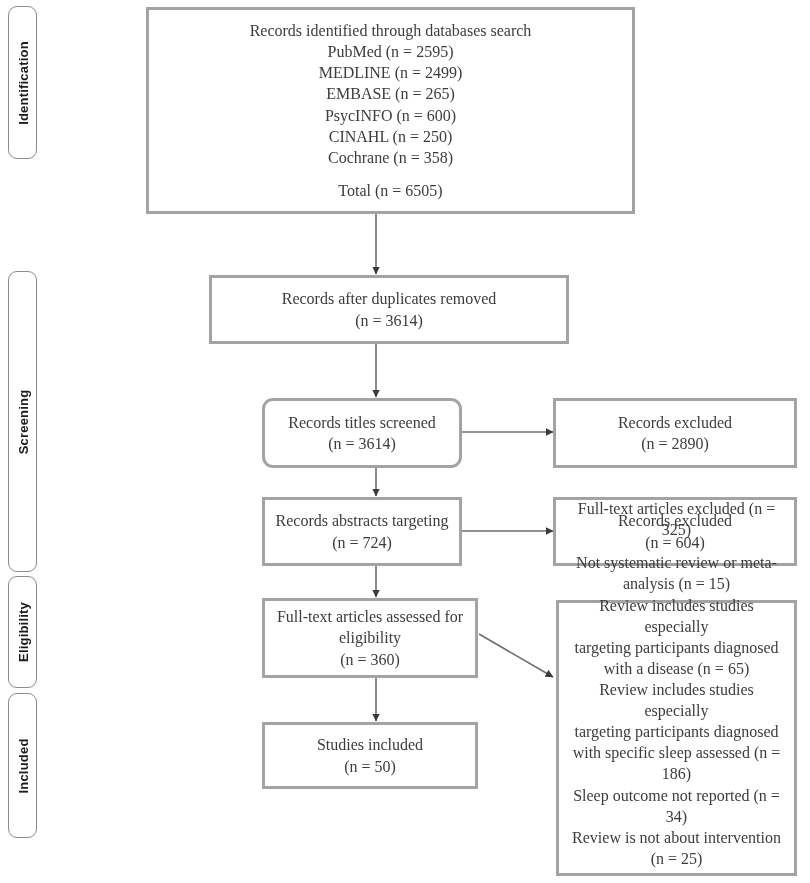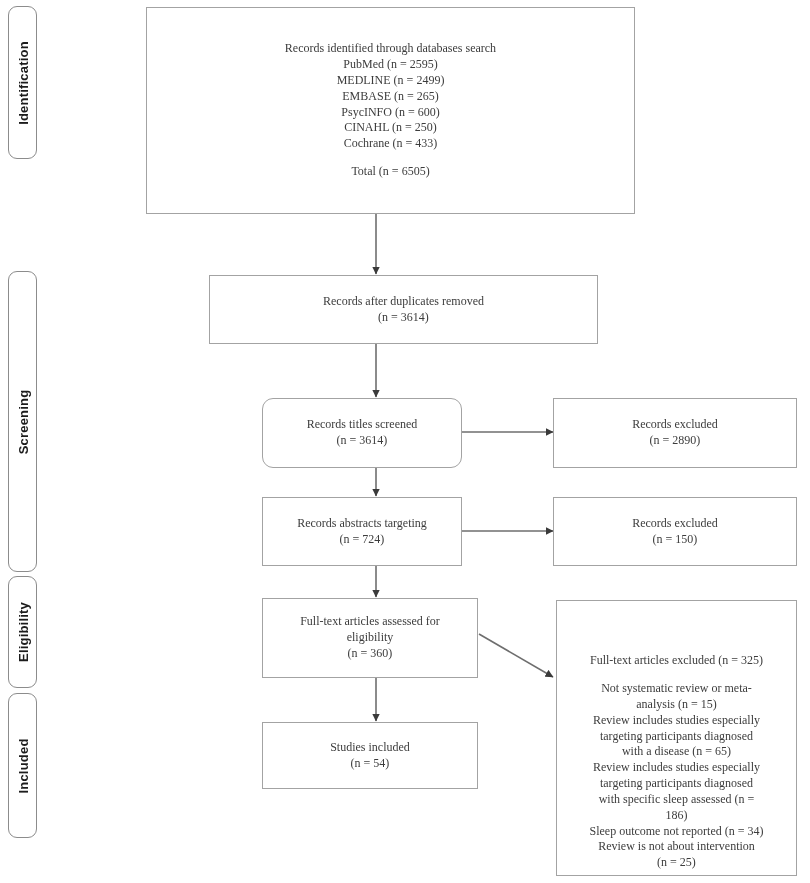--- a/index.html
+++ b/index.html
@@ -26,29 +26,29 @@
     font-family:"Liberation Sans","DejaVu Sans",sans-serif;
     font-weight:bold;
     font-size:13px;
     letter-spacing:.2px;
     color:#1c1c1c;
   }
 
   
   .box{
     position:absolute;
-    border:1px solid #a3a3a3;
+    border:3px solid #a3a3a3;
     background:#ffffff;
     box-sizing:border-box;
     display:flex;
     align-items:center;
     justify-content:center;
     text-align:center;
     padding:4px 8px;
-    font-size:12px;
+    font-size:16px;
     line-height:1.32;
     color:#3c3c3c;
   }
   .box .lines{width:100%;}
   .box .lines div{white-space:normal;}
   .box .gap{height:12px;}
 
   
   #connectors{position:absolute;left:0;top:0;width:810px;height:883px;pointer-events:none;}
 </style>
@@ -98,27 +98,27 @@
   </svg>
 
   <div class="box" style="left:146px;top:7px;width:489px;height:207px;">
     <div class="lines">
         <div>Records identified through databases search</div>
         <div>PubMed (n = 2595)</div>
         <div>MEDLINE (n = 2499)</div>
         <div>EMBASE (n = 265)</div>
         <div>PsycINFO (n = 600)</div>
         <div>CINAHL (n = 250)</div>
-        <div>Cochrane (n = 433)</div>
+        <div>Cochrane (n = 358)</div>
         <div class="gap"></div>
         <div>Total (n = 6505)</div>
       </div>
   </div>
 
-  <div class="box" style="left:209px;top:275px;width:389px;height:69px;">
+  <div class="box" style="left:209px;top:275px;width:360px;height:69px;">
     <div class="lines">
         <div>Records after duplicates removed</div>
         <div>(n = 3614)</div>
       </div>
   </div>
 
   <div class="box" style="left:262px;top:398px;width:200px;height:70px;border-radius:11px;">
     <div class="lines">
         <div>Records titles screened</div>
         <div>(n = 3614)</div>
@@ -135,21 +135,21 @@
   <div class="box" style="left:262px;top:497px;width:200px;height:69px;">
     <div class="lines">
         <div>Records abstracts targeting</div>
         <div>(n = 724)</div>
       </div>
   </div>
 
   <div class="box" style="left:553px;top:497px;width:244px;height:69px;">
     <div class="lines">
         <div>Records excluded</div>
-        <div>(n = 150)</div>
+        <div>(n = 604)</div>
       </div>
   </div>
 
   <div class="box" style="left:262px;top:598px;width:216px;height:80px;">
     <div class="lines">
         <div>Full-text articles assessed for</div>
         <div>eligibility</div>
         <div>(n = 360)</div>
       </div>
   </div>
@@ -169,17 +169,17 @@
         <div>186)</div>
         <div>Sleep outcome not reported (n = 34)</div>
         <div>Review is not about intervention</div>
         <div>(n = 25)</div>
       </div>
   </div>
 
   <div class="box" style="left:262px;top:722px;width:216px;height:67px;text-align:center;">
     <div class="lines">
         <div>Studies included</div>
-        <div>(n = 54)</div>
+        <div>(n = 50)</div>
       </div>
   </div>
 
 </div>
 
 </body></html>

